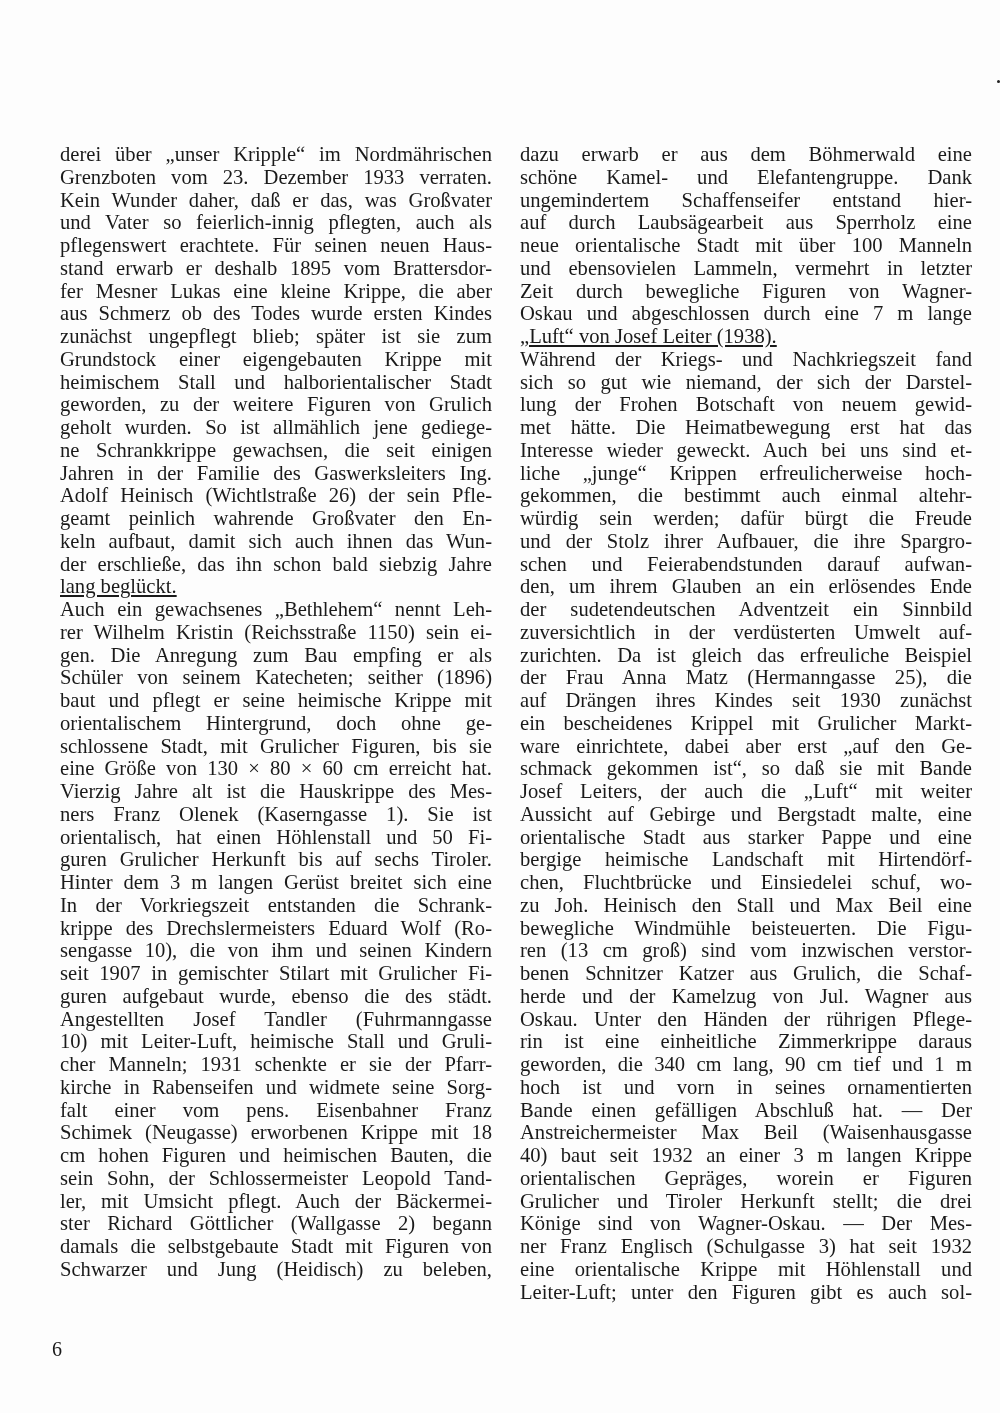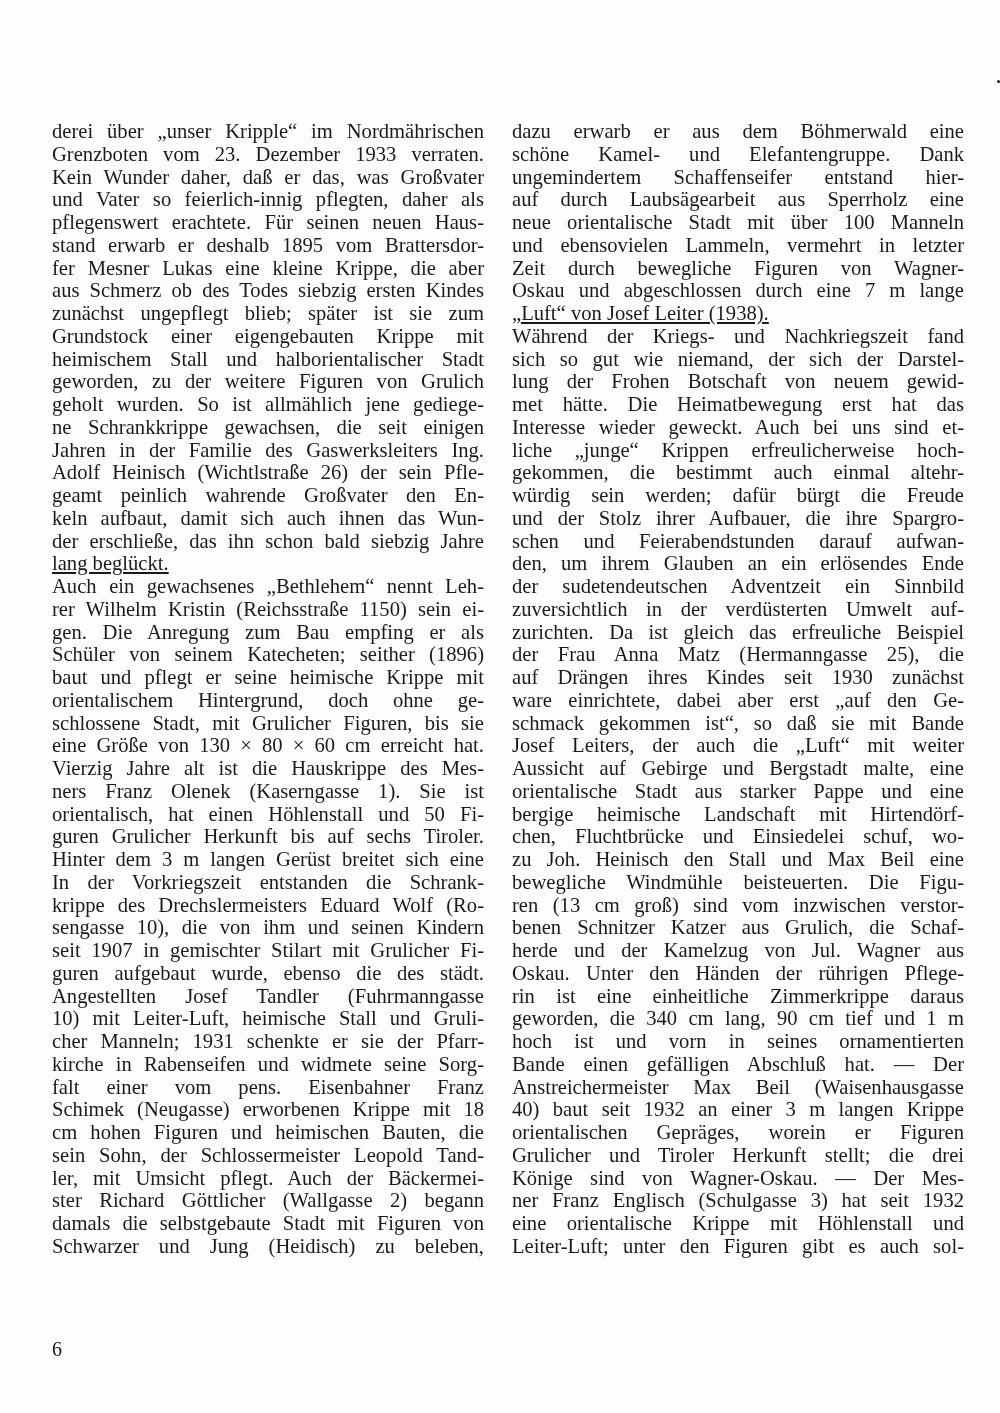--- a/index.html
+++ b/index.html
@@ -1,21 +1,21 @@
 <!DOCTYPE html>
 <html><head>
 <meta charset="utf-8">
 <style>
   html, body { margin: 0; padding: 0; background: #ffffff; }
   body { width: 1000px; height: 1413px; position: relative; overflow: hidden; }
   .page { position: absolute; left: 0; top: 0; width: 1000px; height: 1413px; background: #fdfdfd; }
   .col {
-    position: absolute; top: 120px; width: 432px;
+    position: absolute; top: 143px; width: 432px;
     font-family: "Liberation Serif", "DejaVu Serif", serif;
-    font-size: 20.6px; line-height: 22.75px; color: #1a1a1a;
+    font-size: 20.6px; line-height: 22.75px; color: #1a1a1a; margin-left: 8px;
   }
   .col.left { left: 52px; }
   .col.right { left: 512px; width: 452px; }
   .line {
     display: block; white-space: nowrap; text-align: justify;
     text-align-last: justify; height: 22.75px; overflow: visible;
   }
   .line.last { text-align-last: left; text-decoration: underline; }
   .page-num {
     position: absolute; left: 52px; top: 1338px;
@@ -25,25 +25,25 @@
 </style>
 </head>
 <body>
 
 <div class="page">
   <div class="speck"></div>
   <div class="col left" id="col-left">
       <span class="line">derei über „unser Kripple“ im Nordmährischen</span>
       <span class="line">Grenzboten vom 23. Dezember 1933 verraten.</span>
       <span class="line">Kein Wunder daher, daß er das, was Großvater</span>
-      <span class="line">und Vater so feierlich-innig pflegten, daher als</span>
+      <span class="line">und Vater so feierlich-innig pflegten, auch als</span>
       <span class="line">pflegenswert erachtete. Für seinen neuen Haus-</span>
       <span class="line">stand erwarb er deshalb 1895 vom Brattersdor-</span>
       <span class="line">fer Mesner Lukas eine kleine Krippe, die aber</span>
-      <span class="line">aus Schmerz ob des Todes siebzig ersten Kindes</span>
+      <span class="line">aus Schmerz ob des Todes wurde ersten Kindes</span>
       <span class="line">zunächst ungepflegt blieb; später ist sie zum</span>
       <span class="line">Grundstock einer eigengebauten Krippe mit</span>
       <span class="line">heimischem Stall und halborientalischer Stadt</span>
       <span class="line">geworden, zu der weitere Figuren von Grulich</span>
       <span class="line">geholt wurden. So ist allmählich jene gediege-</span>
       <span class="line">ne Schrankkrippe gewachsen, die seit einigen</span>
       <span class="line">Jahren in der Familie des Gaswerksleiters Ing.</span>
       <span class="line">Adolf Heinisch (Wichtlstraße 26) der sein Pfle-</span>
       <span class="line">geamt peinlich wahrende Großvater den En-</span>
       <span class="line">keln aufbaut, damit sich auch ihnen das Wun-</span>
@@ -99,20 +99,21 @@
       <span class="line">gekommen, die bestimmt auch einmal altehr-</span>
       <span class="line">würdig sein werden; dafür bürgt die Freude</span>
       <span class="line">und der Stolz ihrer Aufbauer, die ihre Spargro-</span>
       <span class="line">schen und Feierabendstunden darauf aufwan-</span>
       <span class="line">den, um ihrem Glauben an ein erlösendes Ende</span>
       <span class="line">der sudetendeutschen Adventzeit ein Sinnbild</span>
       <span class="line">zuversichtlich in der verdüsterten Umwelt auf-</span>
       <span class="line">zurichten. Da ist gleich das erfreuliche Beispiel</span>
       <span class="line">der Frau Anna Matz (Hermanngasse 25), die</span>
       <span class="line">auf Drängen ihres Kindes seit 1930 zunächst</span>
+      <span class="line">ein bescheidenes Krippel mit Grulicher Markt-</span>
       <span class="line">ware einrichtete, dabei aber erst „auf den Ge-</span>
       <span class="line">schmack gekommen ist“, so daß sie mit Bande</span>
       <span class="line">Josef Leiters, der auch die „Luft“ mit weiter</span>
       <span class="line">Aussicht auf Gebirge und Bergstadt malte, eine</span>
       <span class="line">orientalische Stadt aus starker Pappe und eine</span>
       <span class="line">bergige heimische Landschaft mit Hirtendörf-</span>
       <span class="line">chen, Fluchtbrücke und Einsiedelei schuf, wo-</span>
       <span class="line">zu Joh. Heinisch den Stall und Max Beil eine</span>
       <span class="line">bewegliche Windmühle beisteuerten. Die Figu-</span>
       <span class="line">ren (13 cm groß) sind vom inzwischen verstor-</span>

